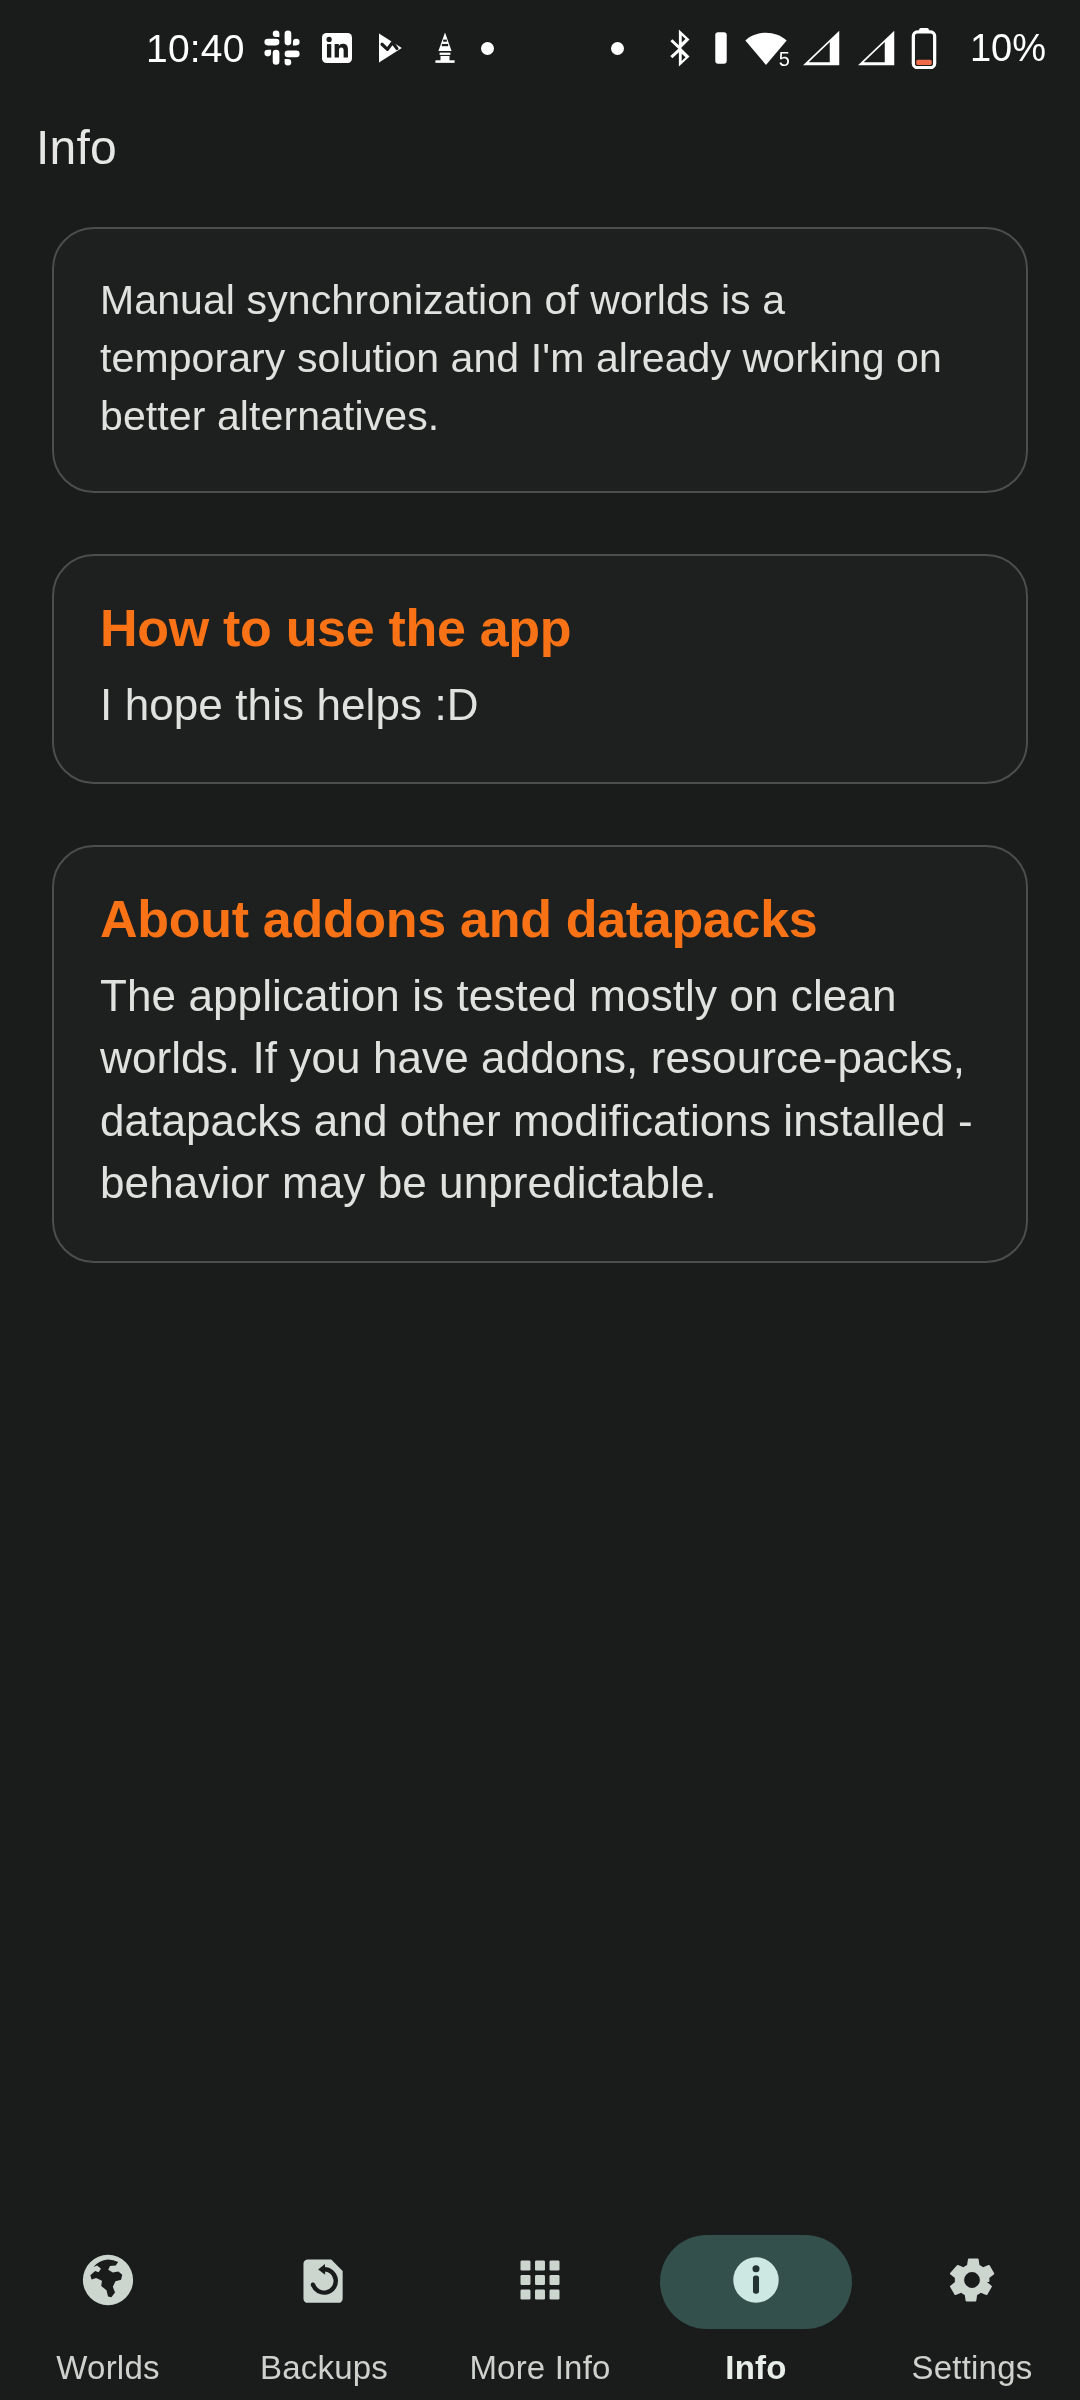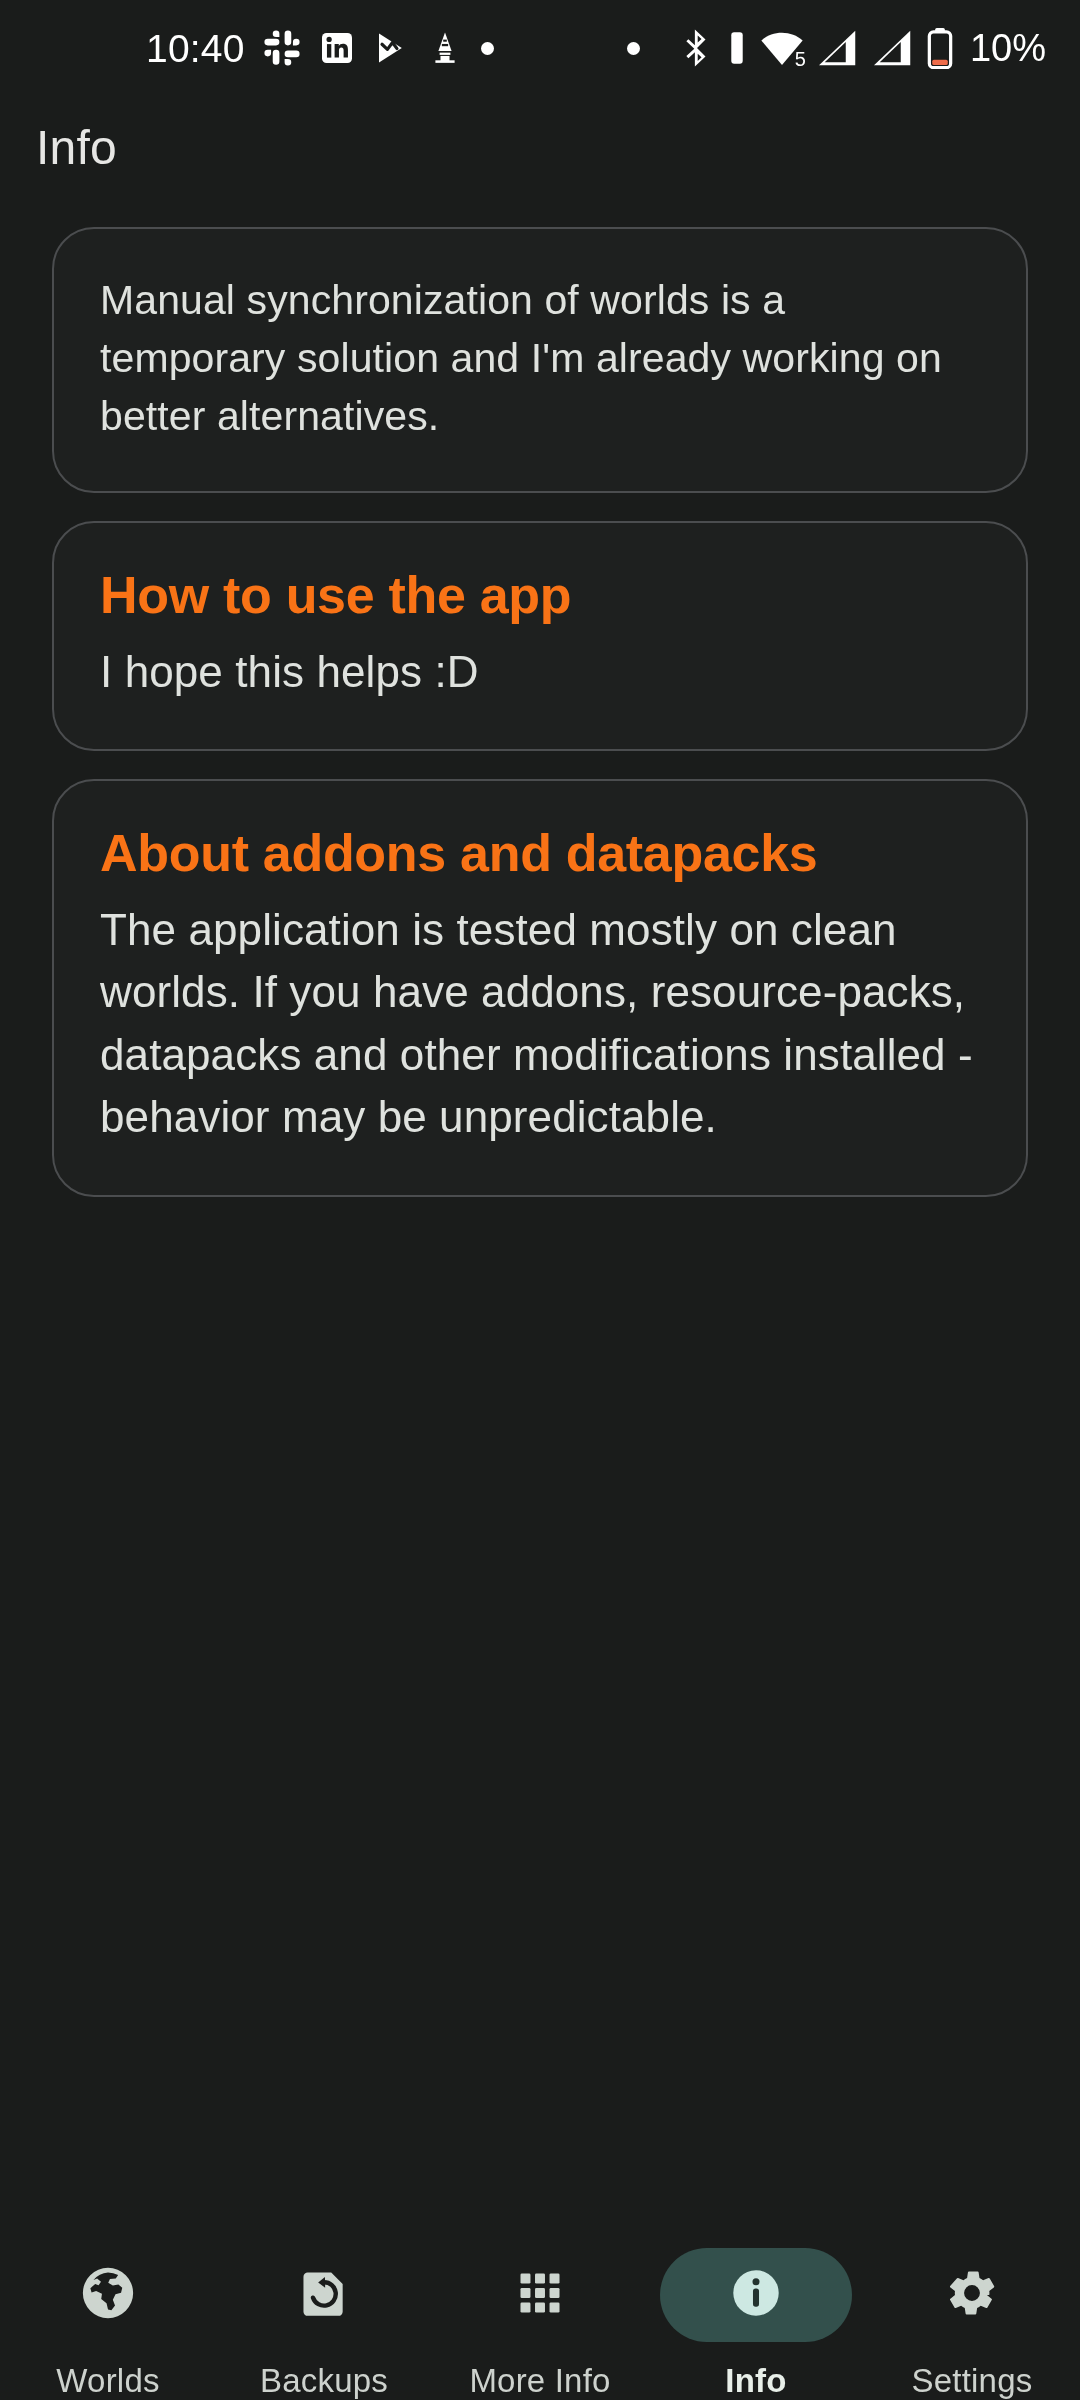--- a/index.html
+++ b/index.html
@@ -26,36 +26,36 @@
     gap:0;
   }
   .sb-left {
     display:flex; align-items:center; gap:18px;
     margin-right:auto; padding-left:146px;
   }
   .sb-clock { font-size:39px; letter-spacing:0.2px; line-height:1; }
   .sb-right { display:flex; align-items:center; gap:13px; }
   .sb-ico { display:flex; align-items:center; justify-content:center; }
   .sb-dot { width:13px; height:13px; border-radius:50%; background:#fff; }
-  .sb-batpct { font-size:38px; margin-left:4px; line-height:1;text-align:right; }
+  .sb-batpct { font-size:38px; margin-left:20px; line-height:1;text-align:right; }
 
   
   .page-title {
     font-size:48px; color:#e6e6e4;
     padding:26px 0 0 36px;
     font-weight:400; line-height:1.1;
     letter-spacing:0.2px;
   }
 
   
   .content {
     flex:1 1 auto;
     padding:52px 52px 0 52px;
     display:flex; flex-direction:column;
-    gap:28px;
+    gap:61px;
     overflow:hidden;
   }
   .card {
     border:2px solid #4b4d4f;
     border-radius:42px;
     background:#1e201f;
     padding:42px 46px 46px 46px;
   }
   .card-title {
     font-size:52px; font-weight:700; color:#f97316;
@@ -65,21 +65,21 @@
   .card-body {
     font-size:41px; color:#dfe2de;
     line-height:1.42; letter-spacing:0.1px;
     font-weight:400;
   }
   .card.titled .card-body { font-size:44px; }
 
   
   .bottomnav {
     flex:0 0 218px; height:218px;
-    display:flex; align-items:flex-end;
+    display:flex; align-items:center;
     padding:40px 0 0 0;
     background:#1a1c1b;
   }
   .navitem {
     flex:1 1 0;
     display:flex; flex-direction:column;
     align-items:center; gap:0;
   }
   .navpill {
     width:192px; height:94px;

